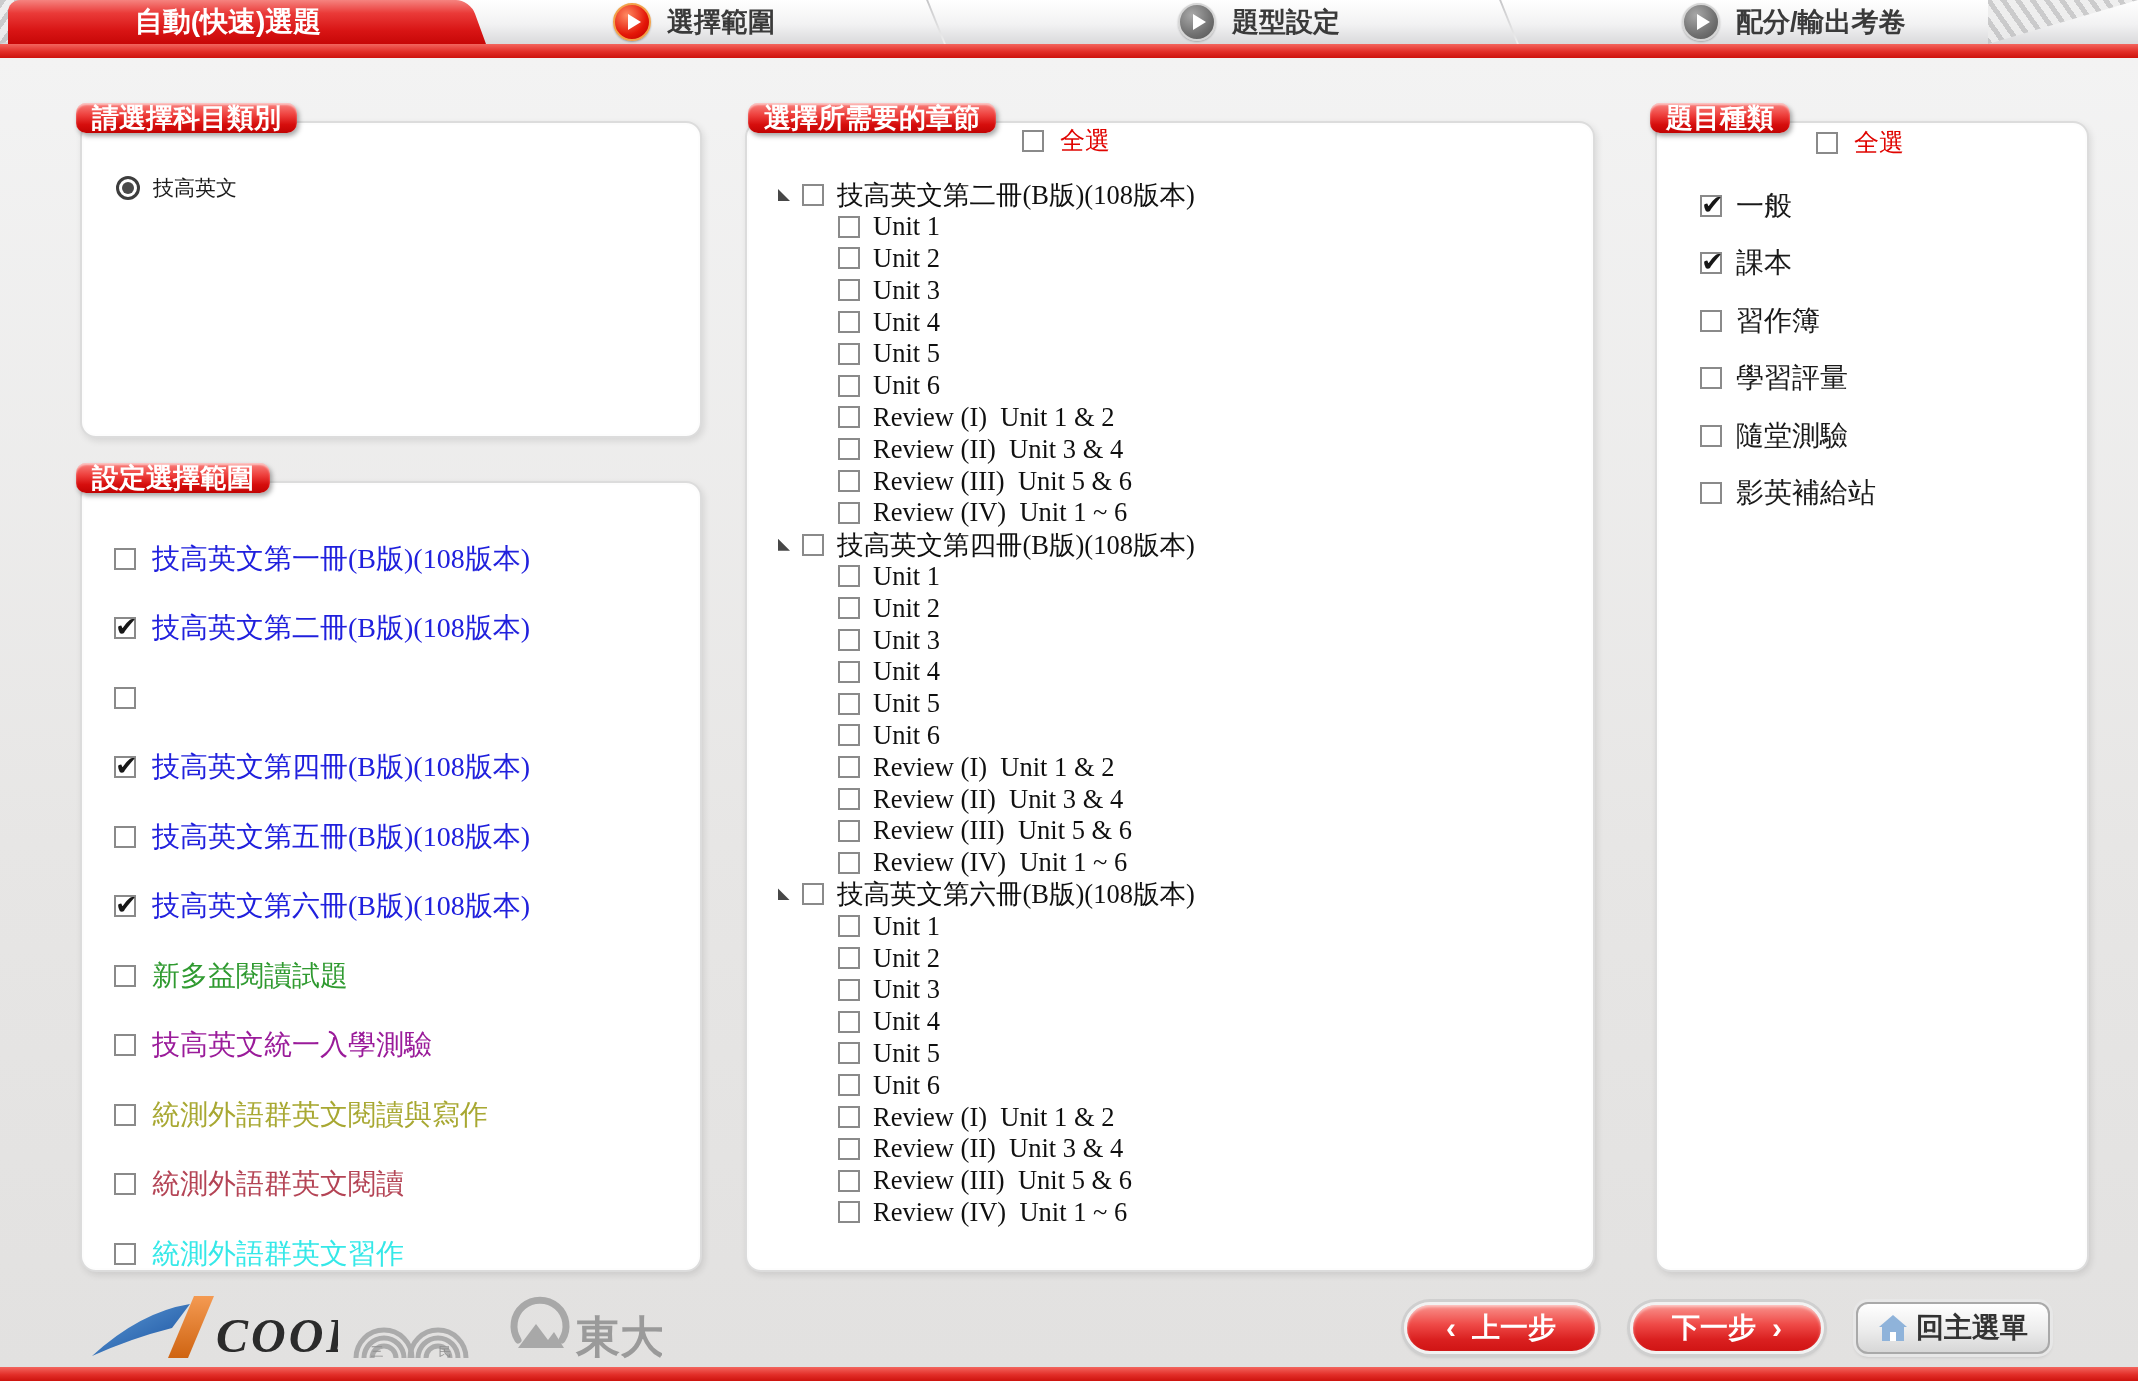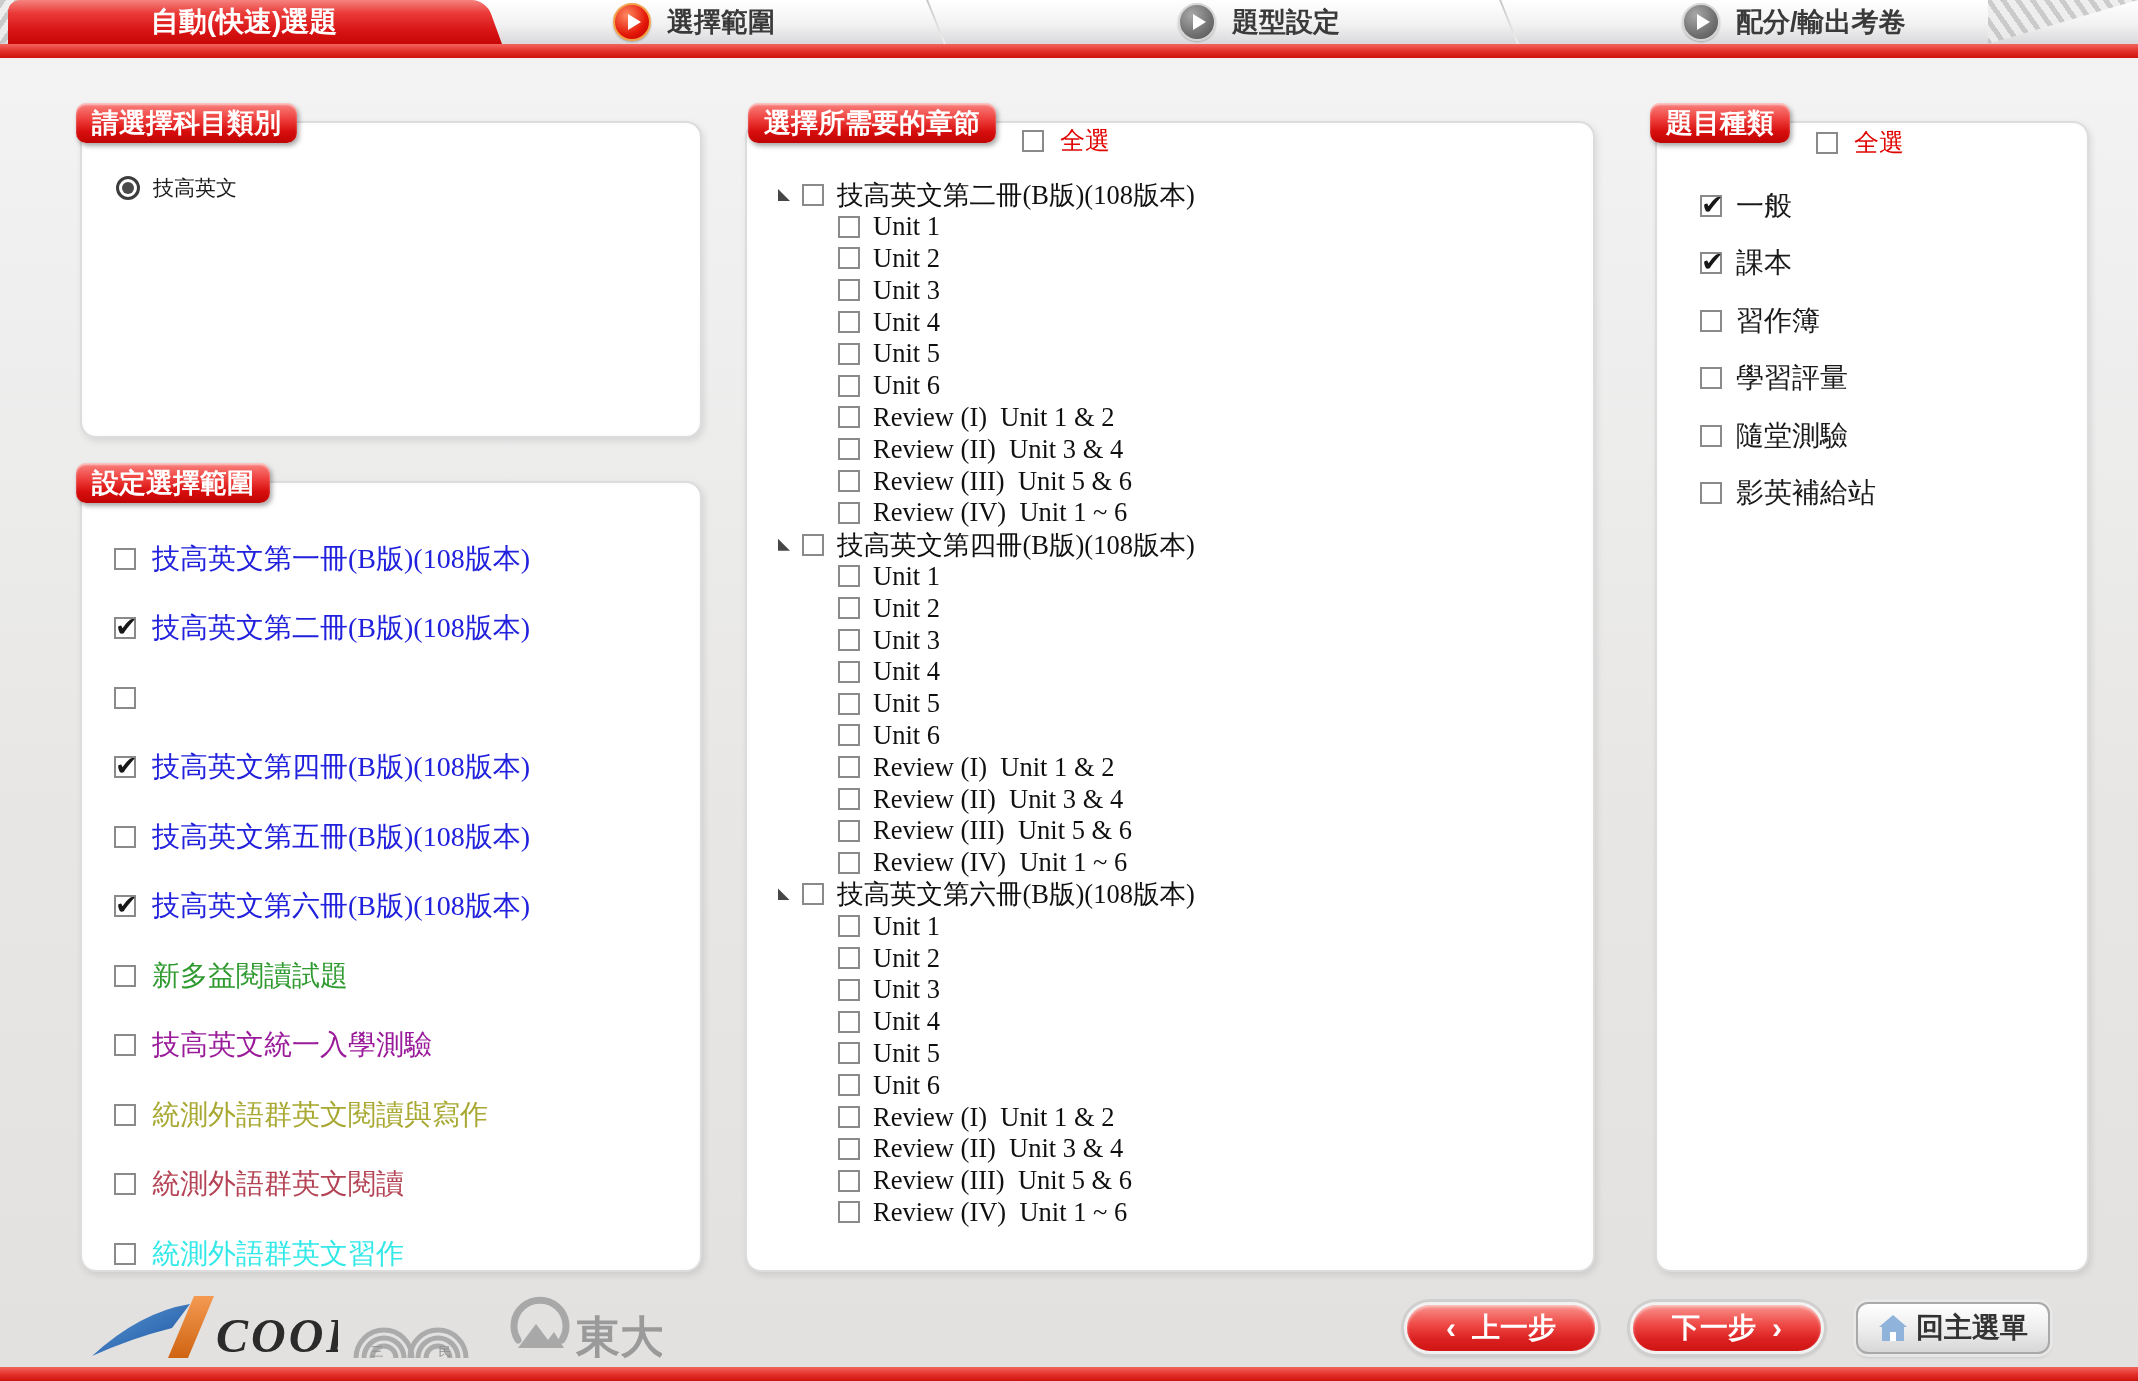--- a/index.html
+++ b/index.html
@@ -18,41 +18,41 @@
   .corner-stripes.left{left:0;clip-path:polygon(0 0,100% 0,0 100%);}
   .corner-stripes.right{right:0;clip-path:polygon(0 0,100% 0,100% 100%);transform:scaleX(-1);}
   .tab-sep{position:absolute;top:0;height:44px;width:2px;background:linear-gradient(180deg,#c6c6c8,#efefef);transform:skewX(22deg);}
   .redstrip{position:absolute;left:0;width:2138px;height:14px;
     background:linear-gradient(180deg,#f3655e 0%,#e22e28 55%,#cd130e 100%);}
   .redstrip.top{top:44px;}
   .redstrip.bottom{top:1367px;}
   .tab-active{position:absolute;left:8px;top:0;width:440px;height:44px;
     background:linear-gradient(180deg,#f5837f 0%,#ea3a38 30%,#d81414 70%,#c70707 100%);
     border-radius:12px 10px 0 0;display:flex;align-items:center;justify-content:center;
-    color:#fff;font-weight:700;font-size:28px;z-index:3;padding-left:16px;}
+    color:#fff;font-weight:700;font-size:28px;z-index:3;}
   .tab-active::after{content:"";position:absolute;top:0;right:-30px;width:70px;height:44px;
     background:linear-gradient(180deg,#f5837f 0%,#ea3a38 30%,#d81414 70%,#c70707 100%);
     transform:skewX(20deg);border-radius:0 14px 0 0;z-index:-1;}
   .tab{position:absolute;top:0;height:44px;display:flex;align-items:center;gap:16px;
     font-weight:700;font-size:27px;color:#3a3a3a;z-index:2;}
   .play{width:34px;height:34px;border-radius:50%;display:flex;align-items:center;justify-content:center;flex:none;}
   .play.red{background:radial-gradient(circle at 35% 30%,#ff8a62,#e41708 60%,#bf0000 95%);
     border:2px solid #f2a149;box-shadow:0 1px 2px rgba(0,0,0,.3);}
   .play.gray{background:radial-gradient(circle at 35% 30%,#a8a8a8,#707070 60%,#565656 95%);
     border:2px solid #d6d6d6;box-shadow:0 1px 2px rgba(0,0,0,.25);}
   .play i{display:block;width:0;height:0;border-left:13px solid #fff;
     border-top:8px solid transparent;border-bottom:8px solid transparent;margin-left:4px;}
 
   
   .content{position:absolute;left:0;top:58px;width:2138px;height:1309px;
     background:linear-gradient(180deg,#f3f3f3 0%,#e7e6e5 60%,#e2e1e0 100%);}
 
   .panel{position:absolute;background:#ffffff;border:2px solid #dcdcdc;border-radius:16px;
     box-shadow:2px 3px 7px rgba(0,0,0,.10), inset 0 0 0 2px #fdfdfd;}
-  .badge{position:absolute;height:40px;padding:0 16px;display:flex;align-items:center;
+  .badge{position:absolute;height:30px;padding:0 16px;display:flex;align-items:center;
     background:linear-gradient(180deg,#f9837f 0%,#ee403d 40%,#d60e0d 72%,#c10303 100%);
     border-radius:10px;color:#fff;font-weight:700;font-size:27px;z-index:5;
     box-shadow:2px 3px 5px rgba(0,0,0,.35), inset 0 2px 2px rgba(255,255,255,.55);}
 
   
   .cb{display:inline-block;width:22px;height:22px;background:#fff;border:2px solid #8a8a8a;
     box-sizing:border-box;position:relative;flex:none;}
   .cb.on::after{content:"\2714";position:absolute;left:-1px;top:-8px;font-size:27px;font-weight:700;
     color:#171717;font-family:"DejaVu Sans",sans-serif;}
   .radio{display:inline-block;width:24px;height:24px;border-radius:50%;border:3px solid #3d3d3d;

